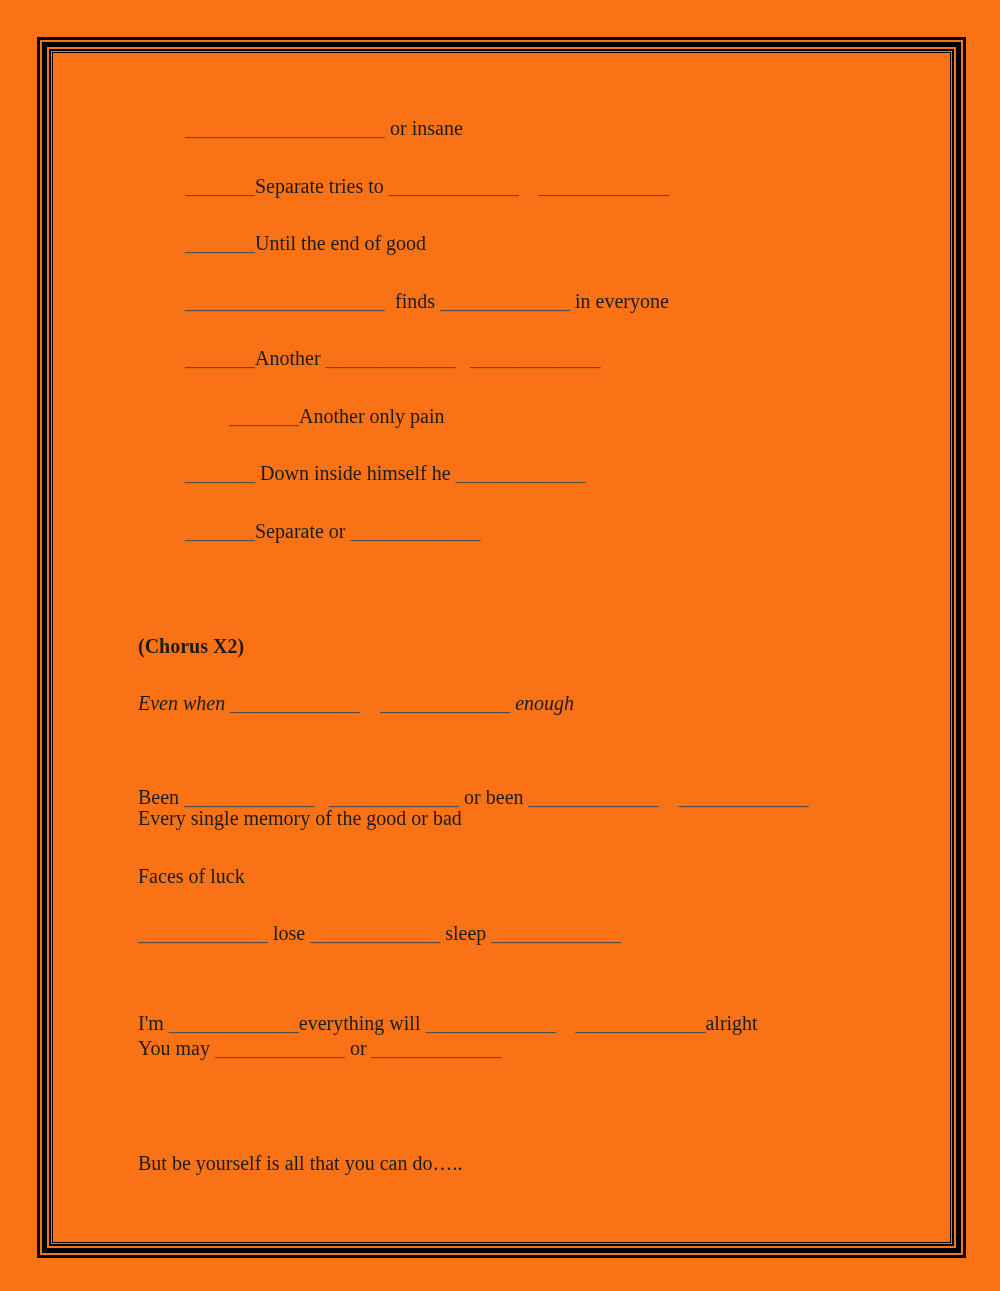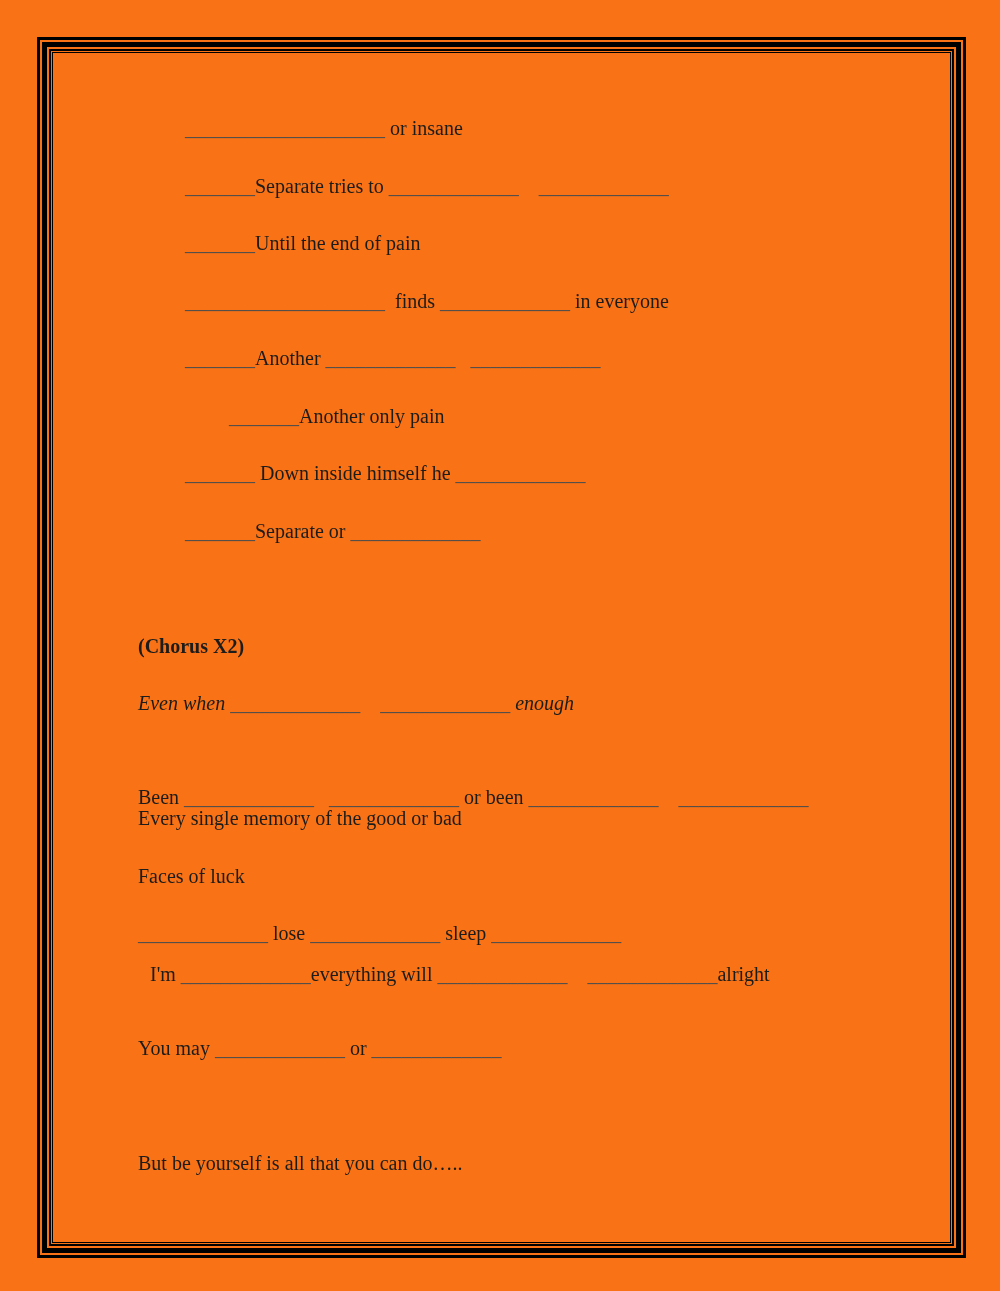--- a/index.html
+++ b/index.html
@@ -42,29 +42,29 @@
   <div class="f1">
     <div class="f2">
       <div class="f3">
         <div class="f4"></div>
       </div>
     </div>
   </div>
   <div class="content">
       <div class="line" style="top: 117px;"><span class="left-cell"><span class="blank">_______</span></span><span class="blank">_____________</span><span class="seg"> or insane</span></div>
       <div class="line" style="top: 174.5px;"><span class="left-cell"><span class="blank">_______</span></span><span class="seg">Separate tries to </span><span class="blank">_____________</span><span class="seg">    </span><span class="blank">_____________</span></div>
-      <div class="line" style="top: 232px;"><span class="left-cell"><span class="blank">_______</span></span><span class="seg">Until the end of pain</span></div>
+      <div class="line" style="top: 232px;"><span class="left-cell"><span class="blank">_______</span></span><span class="seg">Until the end of good</span></div>
       <div class="line" style="top: 289.5px;"><span class="left-cell"><span class="blank">_______</span></span><span class="blank">_____________</span><span class="seg">  finds </span><span class="blank">_____________</span><span class="seg"> in everyone</span></div>
       <div class="line" style="top: 347px;"><span class="left-cell"><span class="blank">_______</span></span><span class="seg">Another </span><span class="blank">_____________</span><span class="seg">   </span><span class="blank">_____________</span></div>
       <div class="line" style="top: 404.5px; margin-left: 44px;"><span class="left-cell"><span class="blank">_______</span></span><span class="seg">Another only pain</span></div>
       <div class="line" style="top: 462px;"><span class="left-cell"><span class="blank">_______</span></span><span class="seg"> Down inside himself he </span><span class="blank">_____________</span></div>
       <div class="line" style="top: 519.5px;"><span class="left-cell"><span class="blank">_______</span></span><span class="seg">Separate or </span><span class="blank">_____________</span></div>
       <div class="line heading" style="top: 634.5px;"><span class="seg">(Chorus X2)</span></div>
       <div class="line" style="top: 692px; font-style: italic;"><span class="seg">Even when </span><span class="blank">_____________</span><span class="seg">    </span><span class="blank">_____________</span><span class="seg"> enough</span></div>
       <div class="line" style="top: 749.5px; margin-top: 36px;"><span class="seg">Been </span><span class="blank">_____________</span><span class="seg">   </span><span class="blank">_____________</span><span class="seg"> or been </span><span class="blank">_____________</span><span class="seg">    </span><span class="blank">_____________</span></div>
       <div class="line" style="top: 807px;"><span class="seg">Every single memory of the good or bad</span></div>
       <div class="line" style="top: 864.5px;"><span class="seg">Faces of luck</span></div>
       <div class="line" style="top: 922px;"><span class="blank">_____________</span><span class="seg"> lose </span><span class="blank">_____________</span><span class="seg"> sleep </span><span class="blank">_____________</span></div>
-      <div class="line" style="top: 963px; margin-left: 12px;"><span class="seg">I'm </span><span class="blank">_____________</span><span class="seg">everything will </span><span class="blank">_____________</span><span class="seg">    </span><span class="blank">_____________</span><span class="seg">alright</span></div>
+      <div class="line" style="top: 1012px;"><span class="seg">I'm </span><span class="blank">_____________</span><span class="seg">everything will </span><span class="blank">_____________</span><span class="seg">    </span><span class="blank">_____________</span><span class="seg">alright</span></div>
       <div class="line" style="top: 1037px;"><span class="seg">You may </span><span class="blank">_____________</span><span class="seg"> or </span><span class="blank">_____________</span></div>
       <div class="line" style="top: 1152px;"><span class="seg">But be yourself is all that you can do…..</span></div>
     </div>
 </div>
 
 </body></html>

